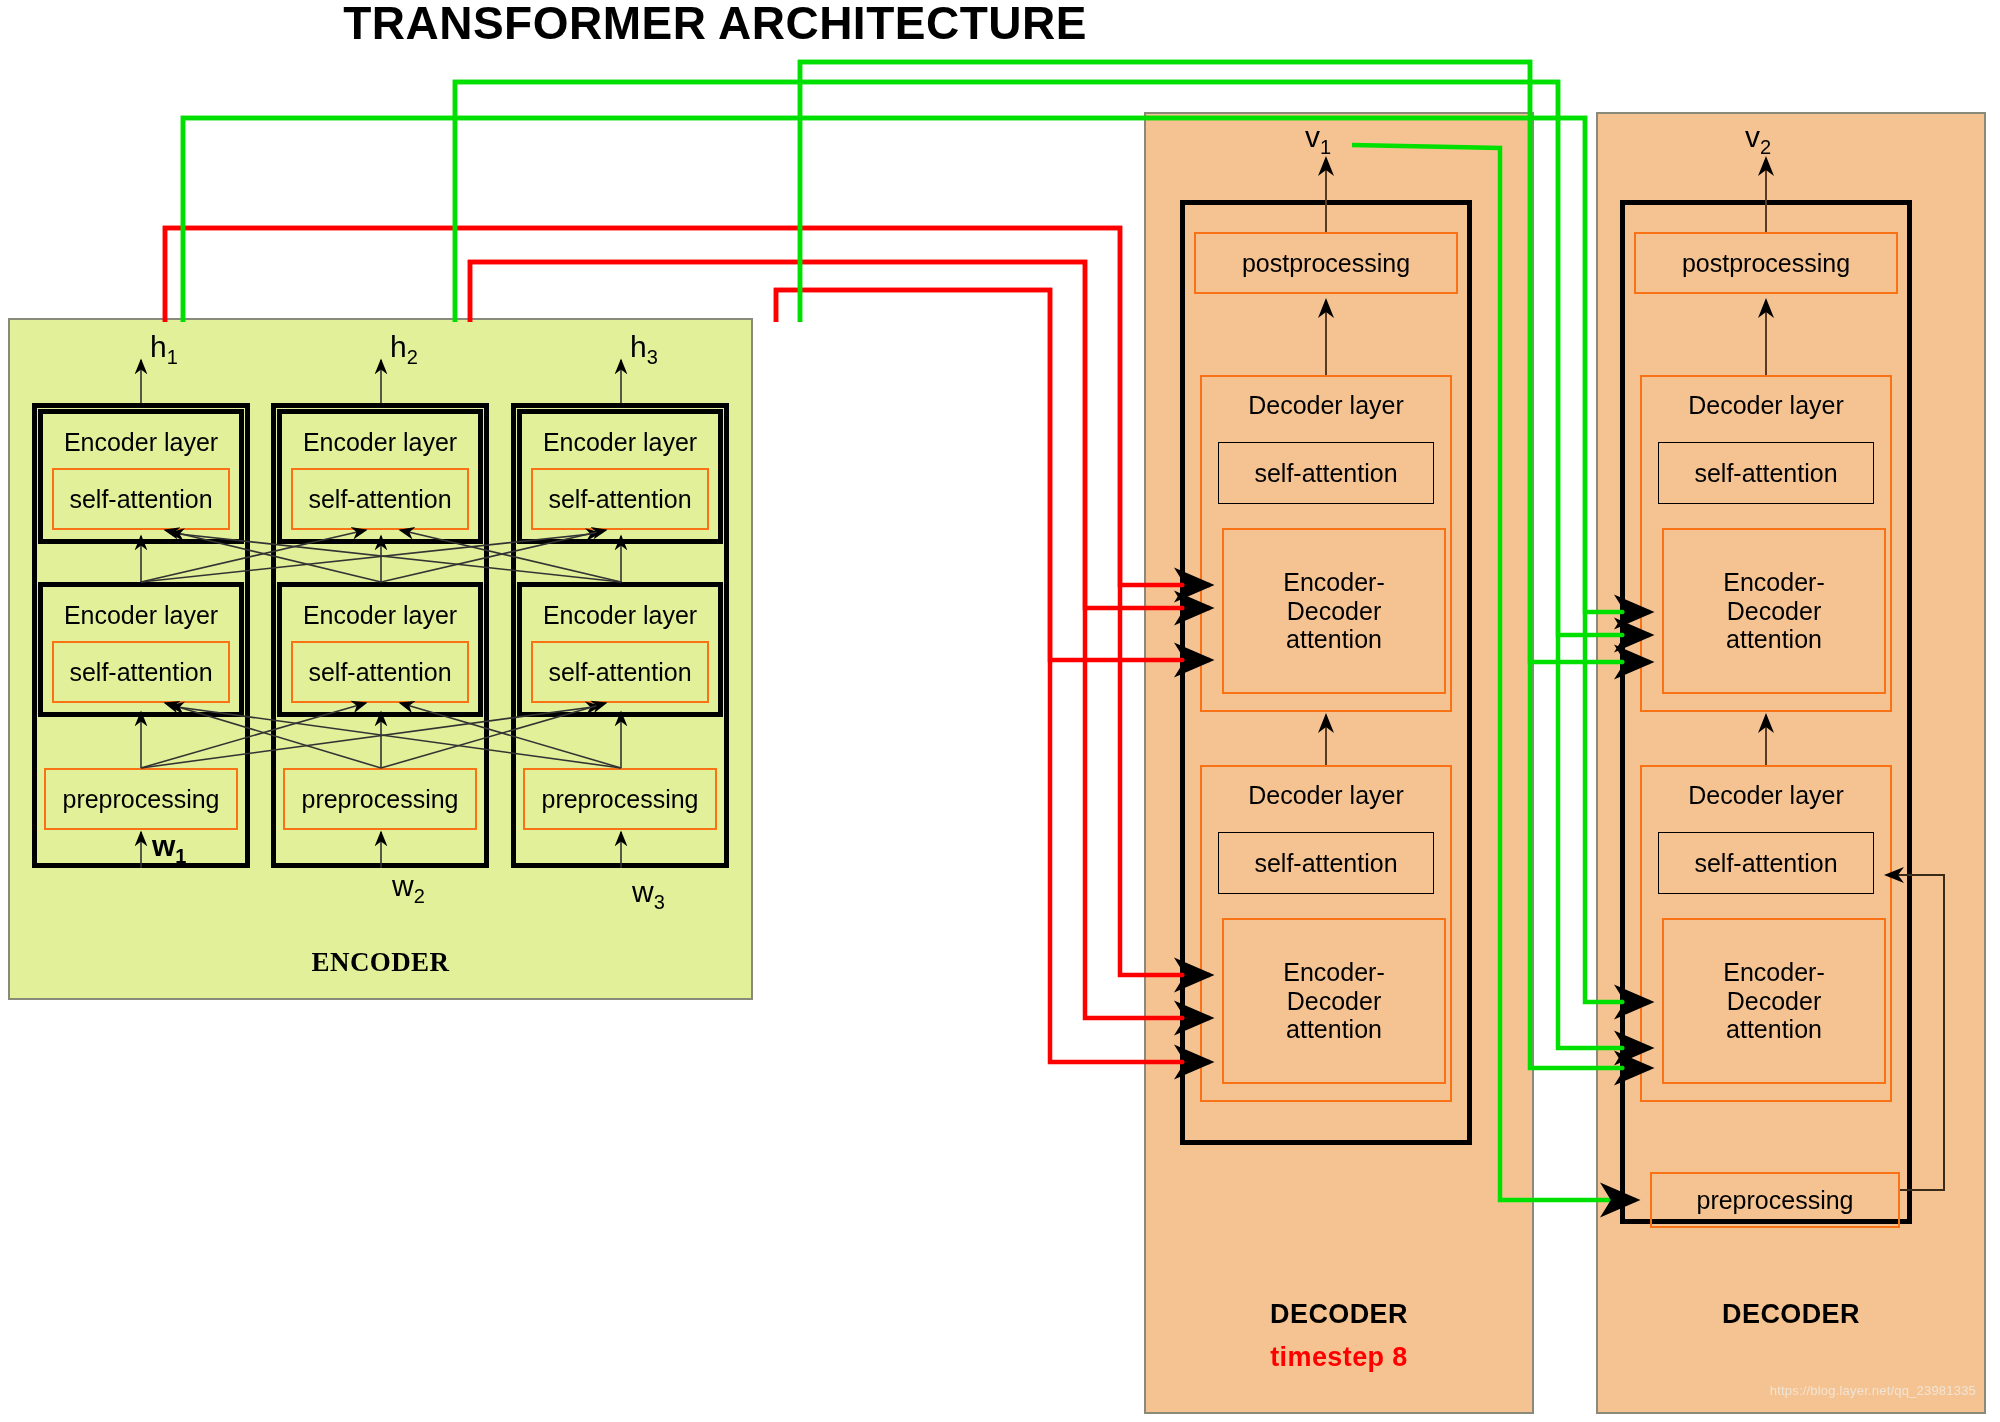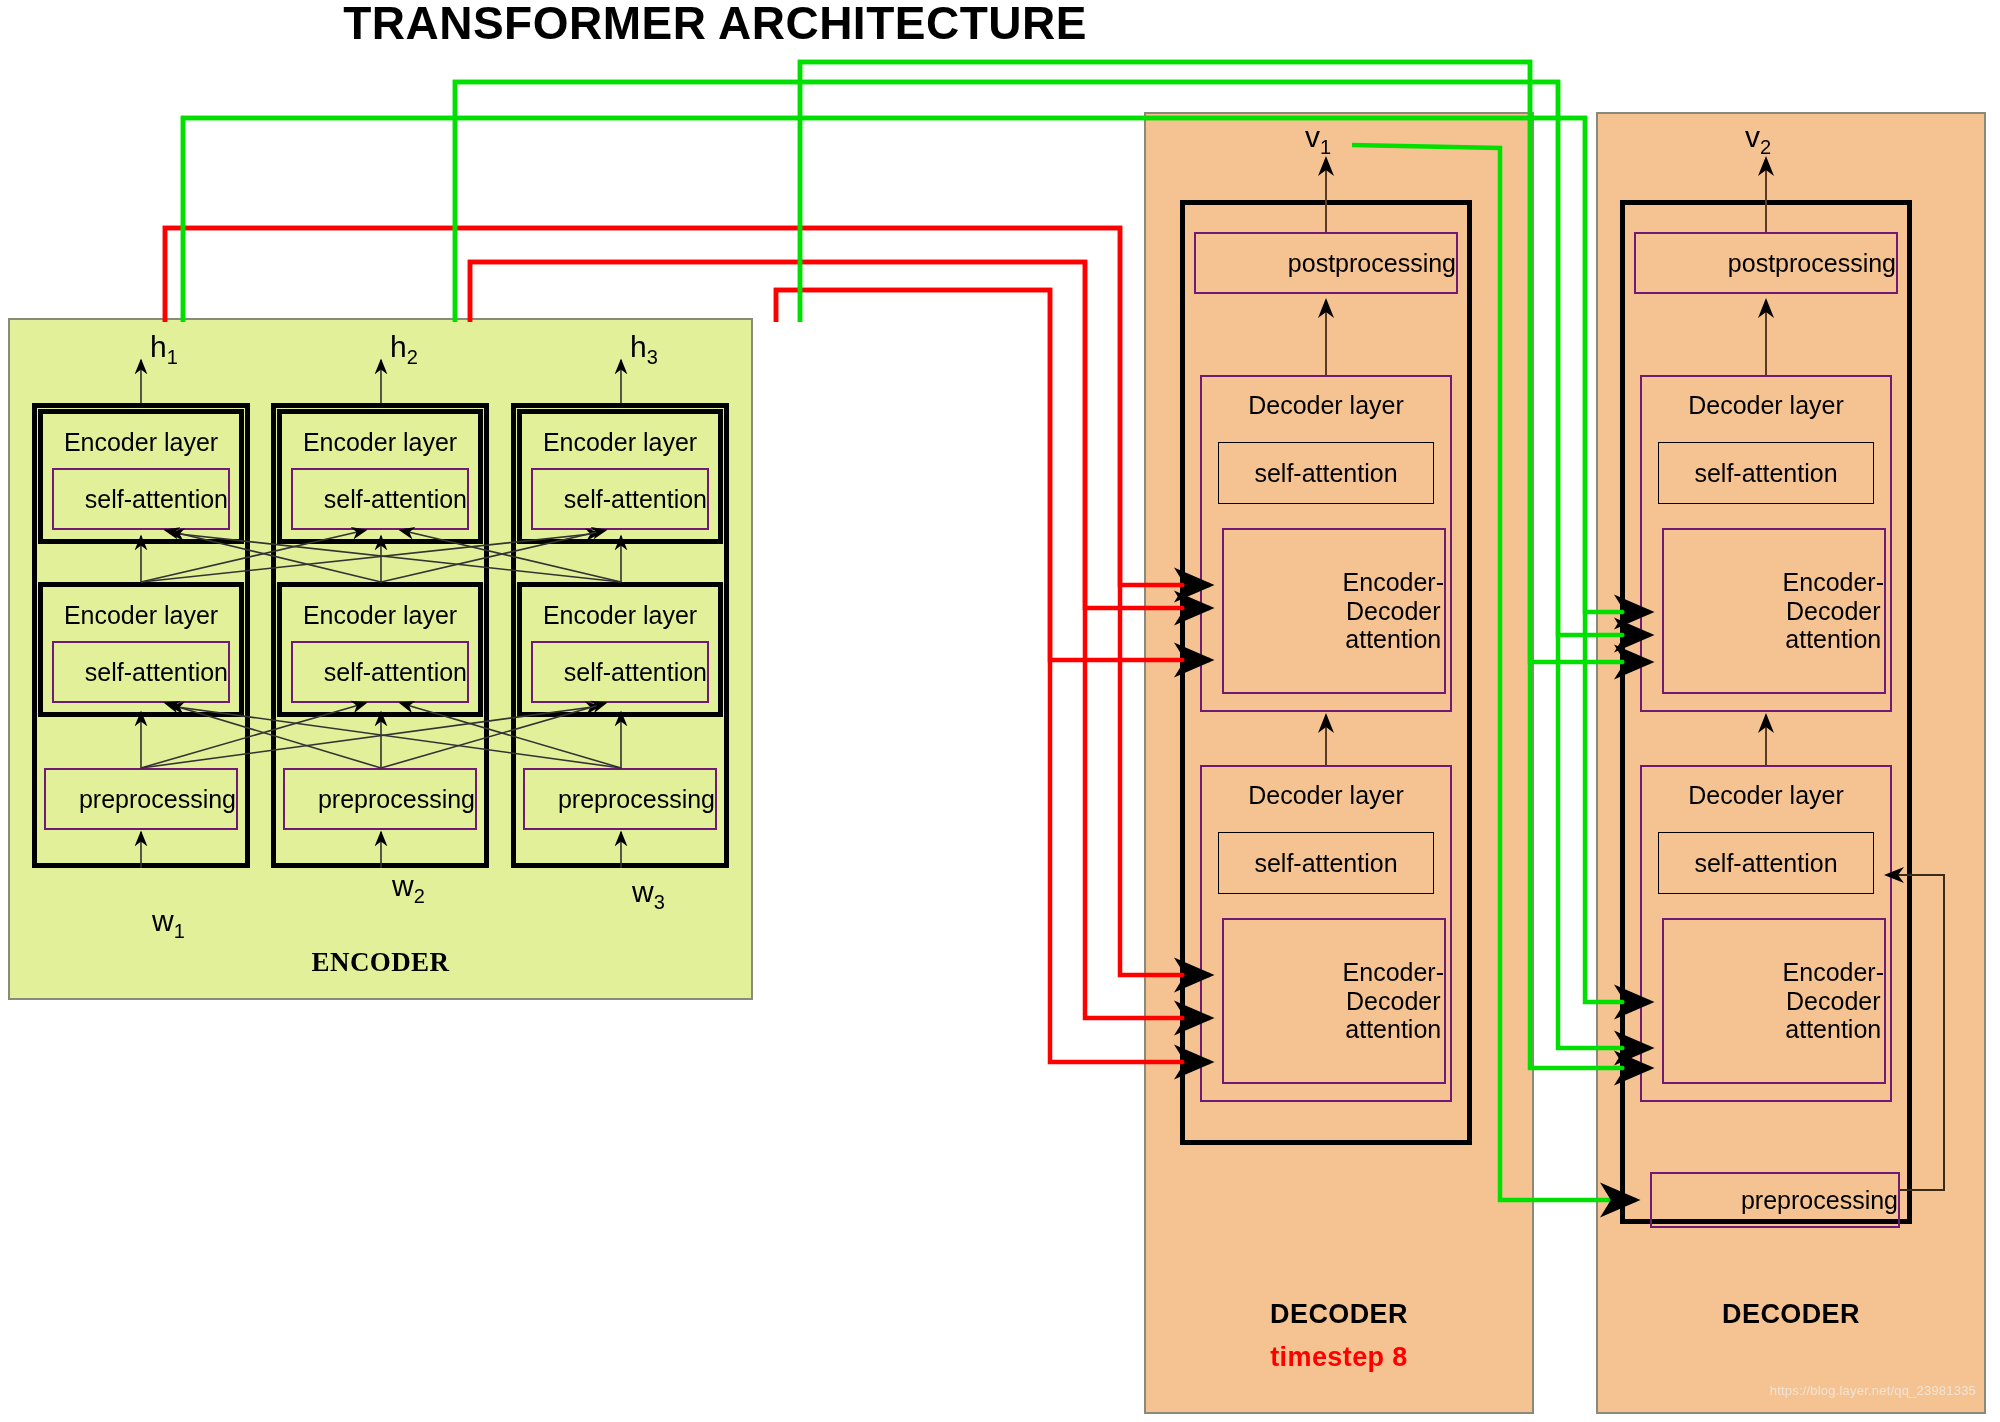--- a/index.html
+++ b/index.html
@@ -26,21 +26,21 @@
   }
   .panel-caption2{
     position:absolute;width:100%;text-align:center;
     font-size:27px;font-weight:bold;letter-spacing:.4px;
   }
 
   
   .box{position:absolute;box-sizing:border-box;display:flex;
        align-items:center;justify-content:center;text-align:center;}
   .thick{border:5px solid #000;}
-  .thin{border:2px solid #701a75;justify-content:flex-end;}
+  .thin{border:2px solid #f97316;}
   .hair{border:1.5px solid #000;}
 
   .lbl-top{position:absolute;width:100%;text-align:center;font-size:25px;}
   .ctr{font-size:25px;line-height:1.15;}
 
   
   .sym{position:absolute;font-size:30px;white-space:nowrap;}
   .sym sub{font-size:20px;}
 
   .wm{position:absolute;font-size:13px;color:#f0e4d6;letter-spacing:.2px;}
@@ -113,21 +113,21 @@
   <div class="sym" style="left:150px;top:330px;">
     <span>h</span><sub>1</sub>
   </div>
   <div class="sym" style="left:390px;top:330px;">
     <span>h</span><sub>2</sub>
   </div>
   <div class="sym" style="left:630px;top:330px;text-align:right;">
     <span>h</span><sub>3</sub>
   </div>
 
-  <div class="sym" style="left:152px;top:904px;">
+  <div class="sym" style="left:152px;top:829px;font-weight:bold;">
     <span>w</span><sub>1</sub>
   </div>
   <div class="sym" style="left:392px;top:869px;">
     <span>w</span><sub>2</sub>
   </div>
   <div class="sym" style="left:632px;top:875px;">
     <span>w</span><sub>3</sub>
   </div>
 
   <div class="panel dec-panel" style="left:1144px;top:112px;width:390px;height:1302px;">

